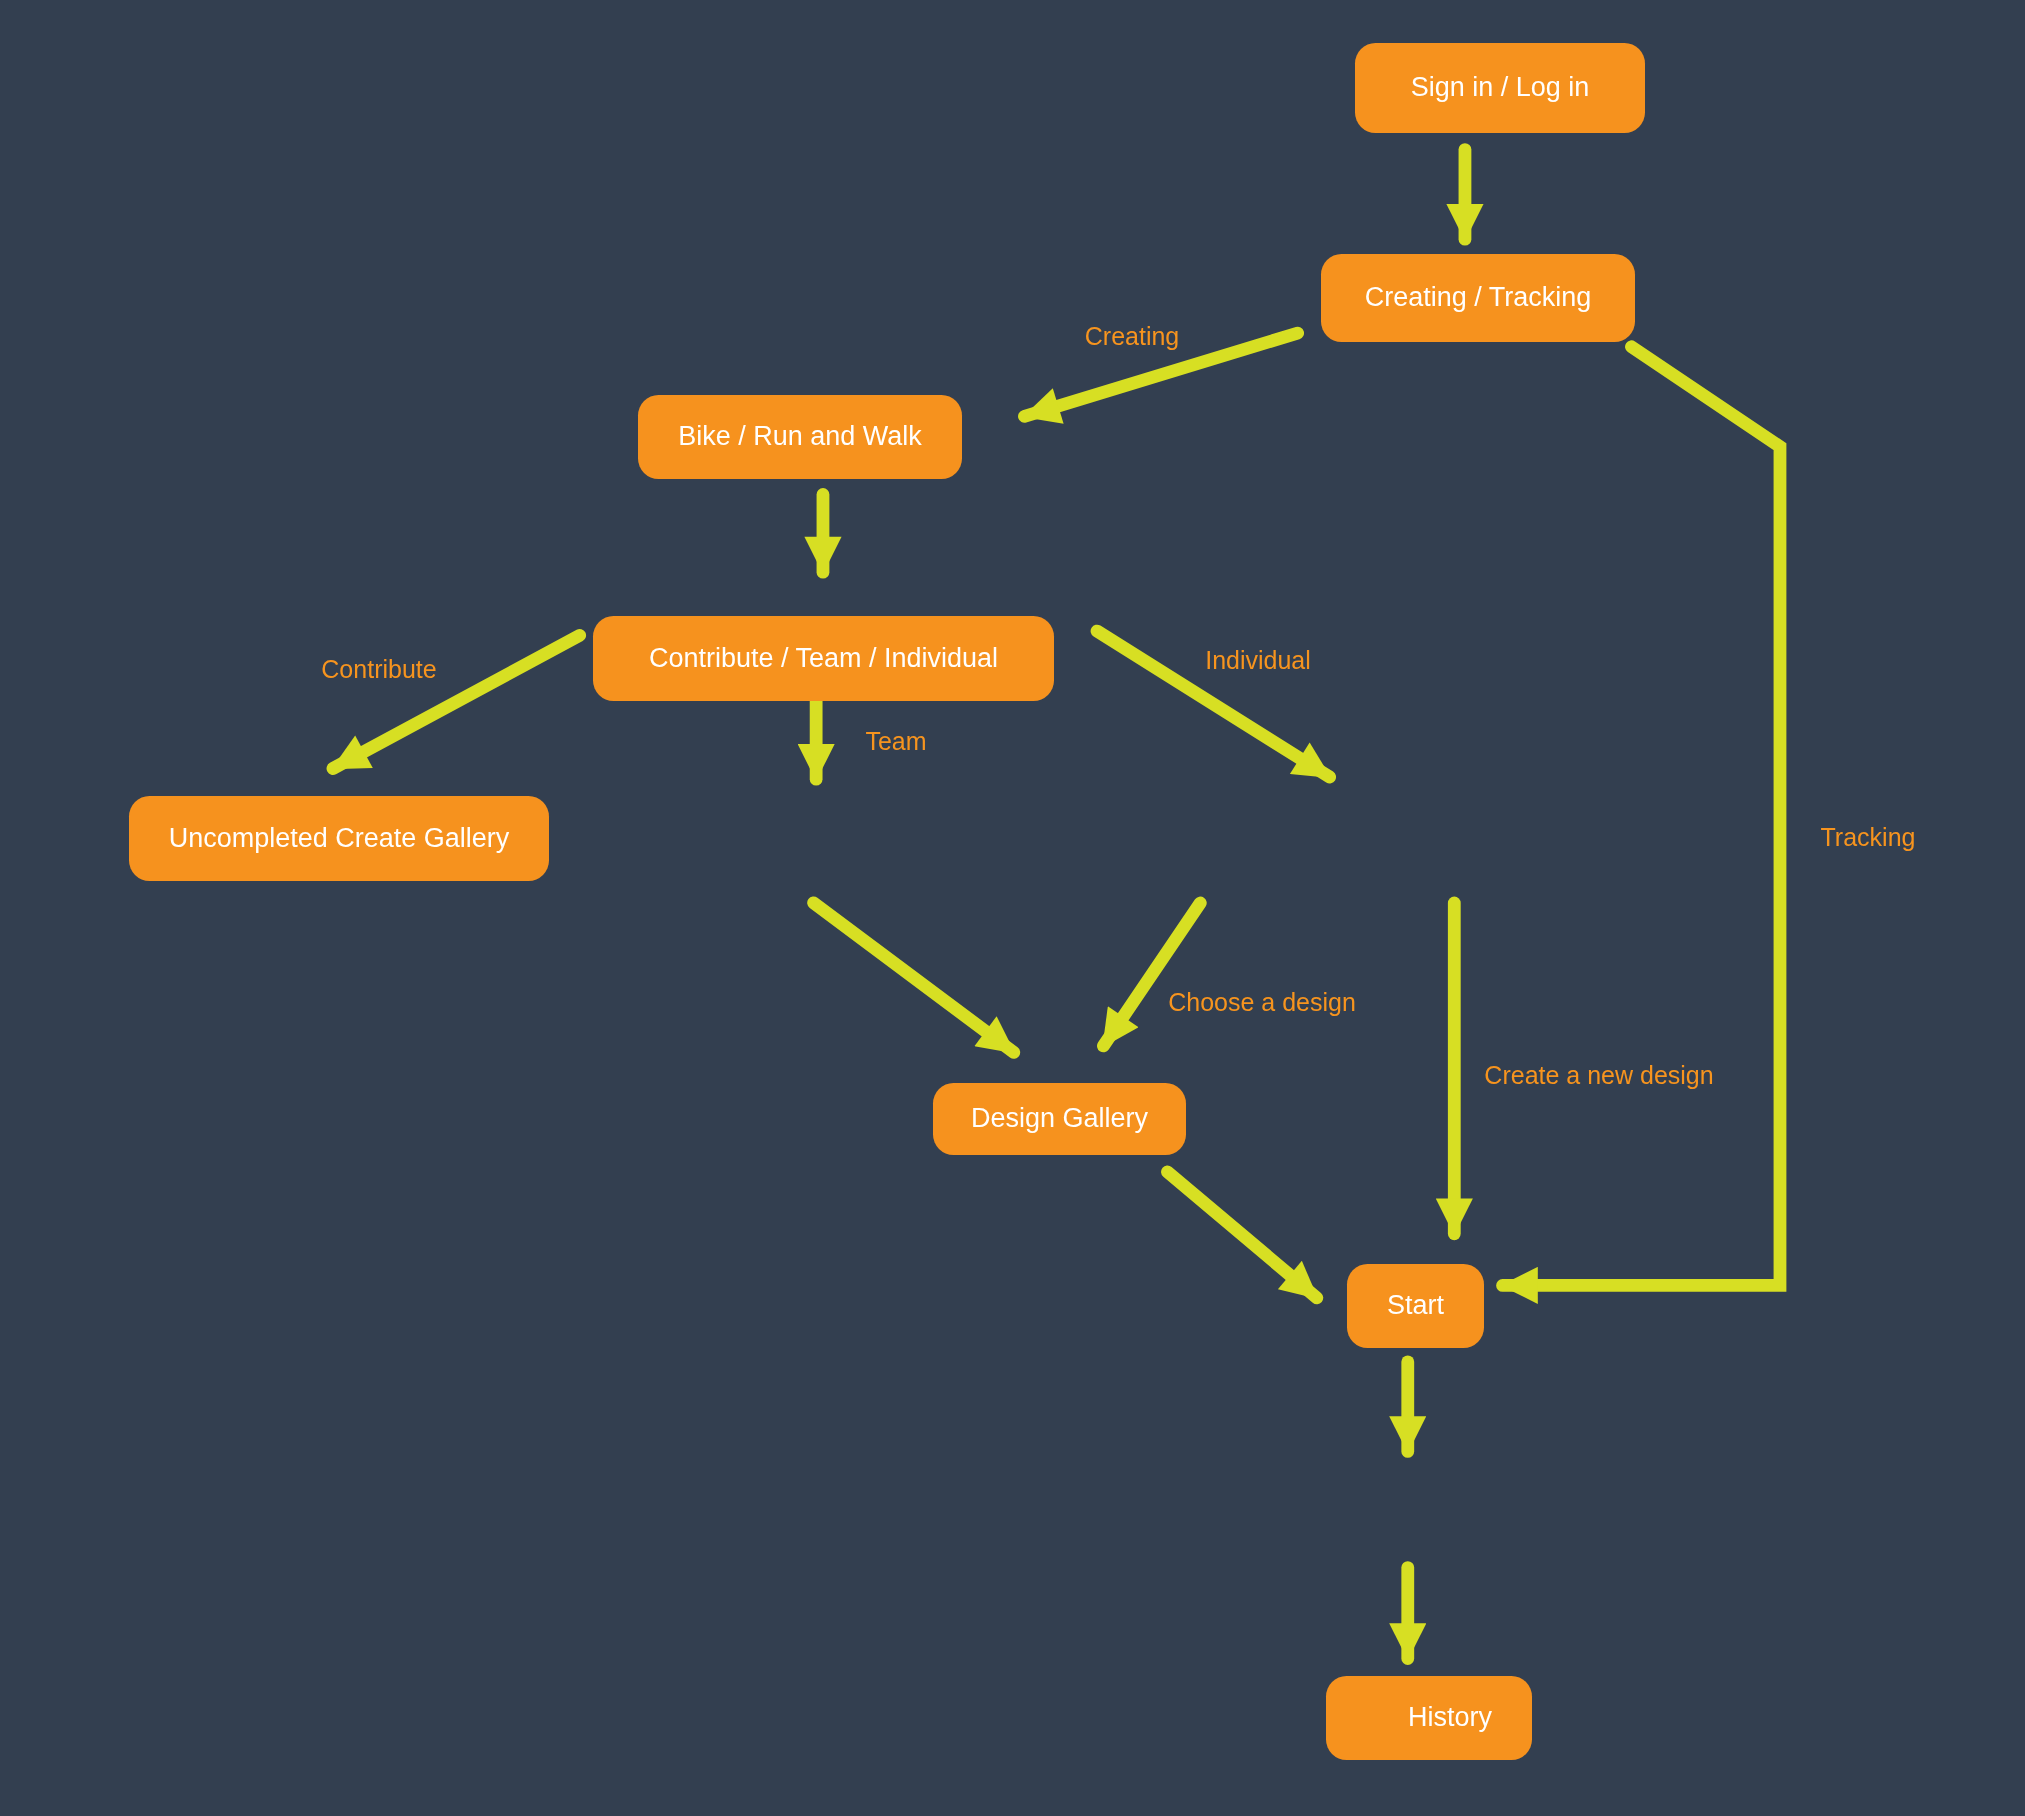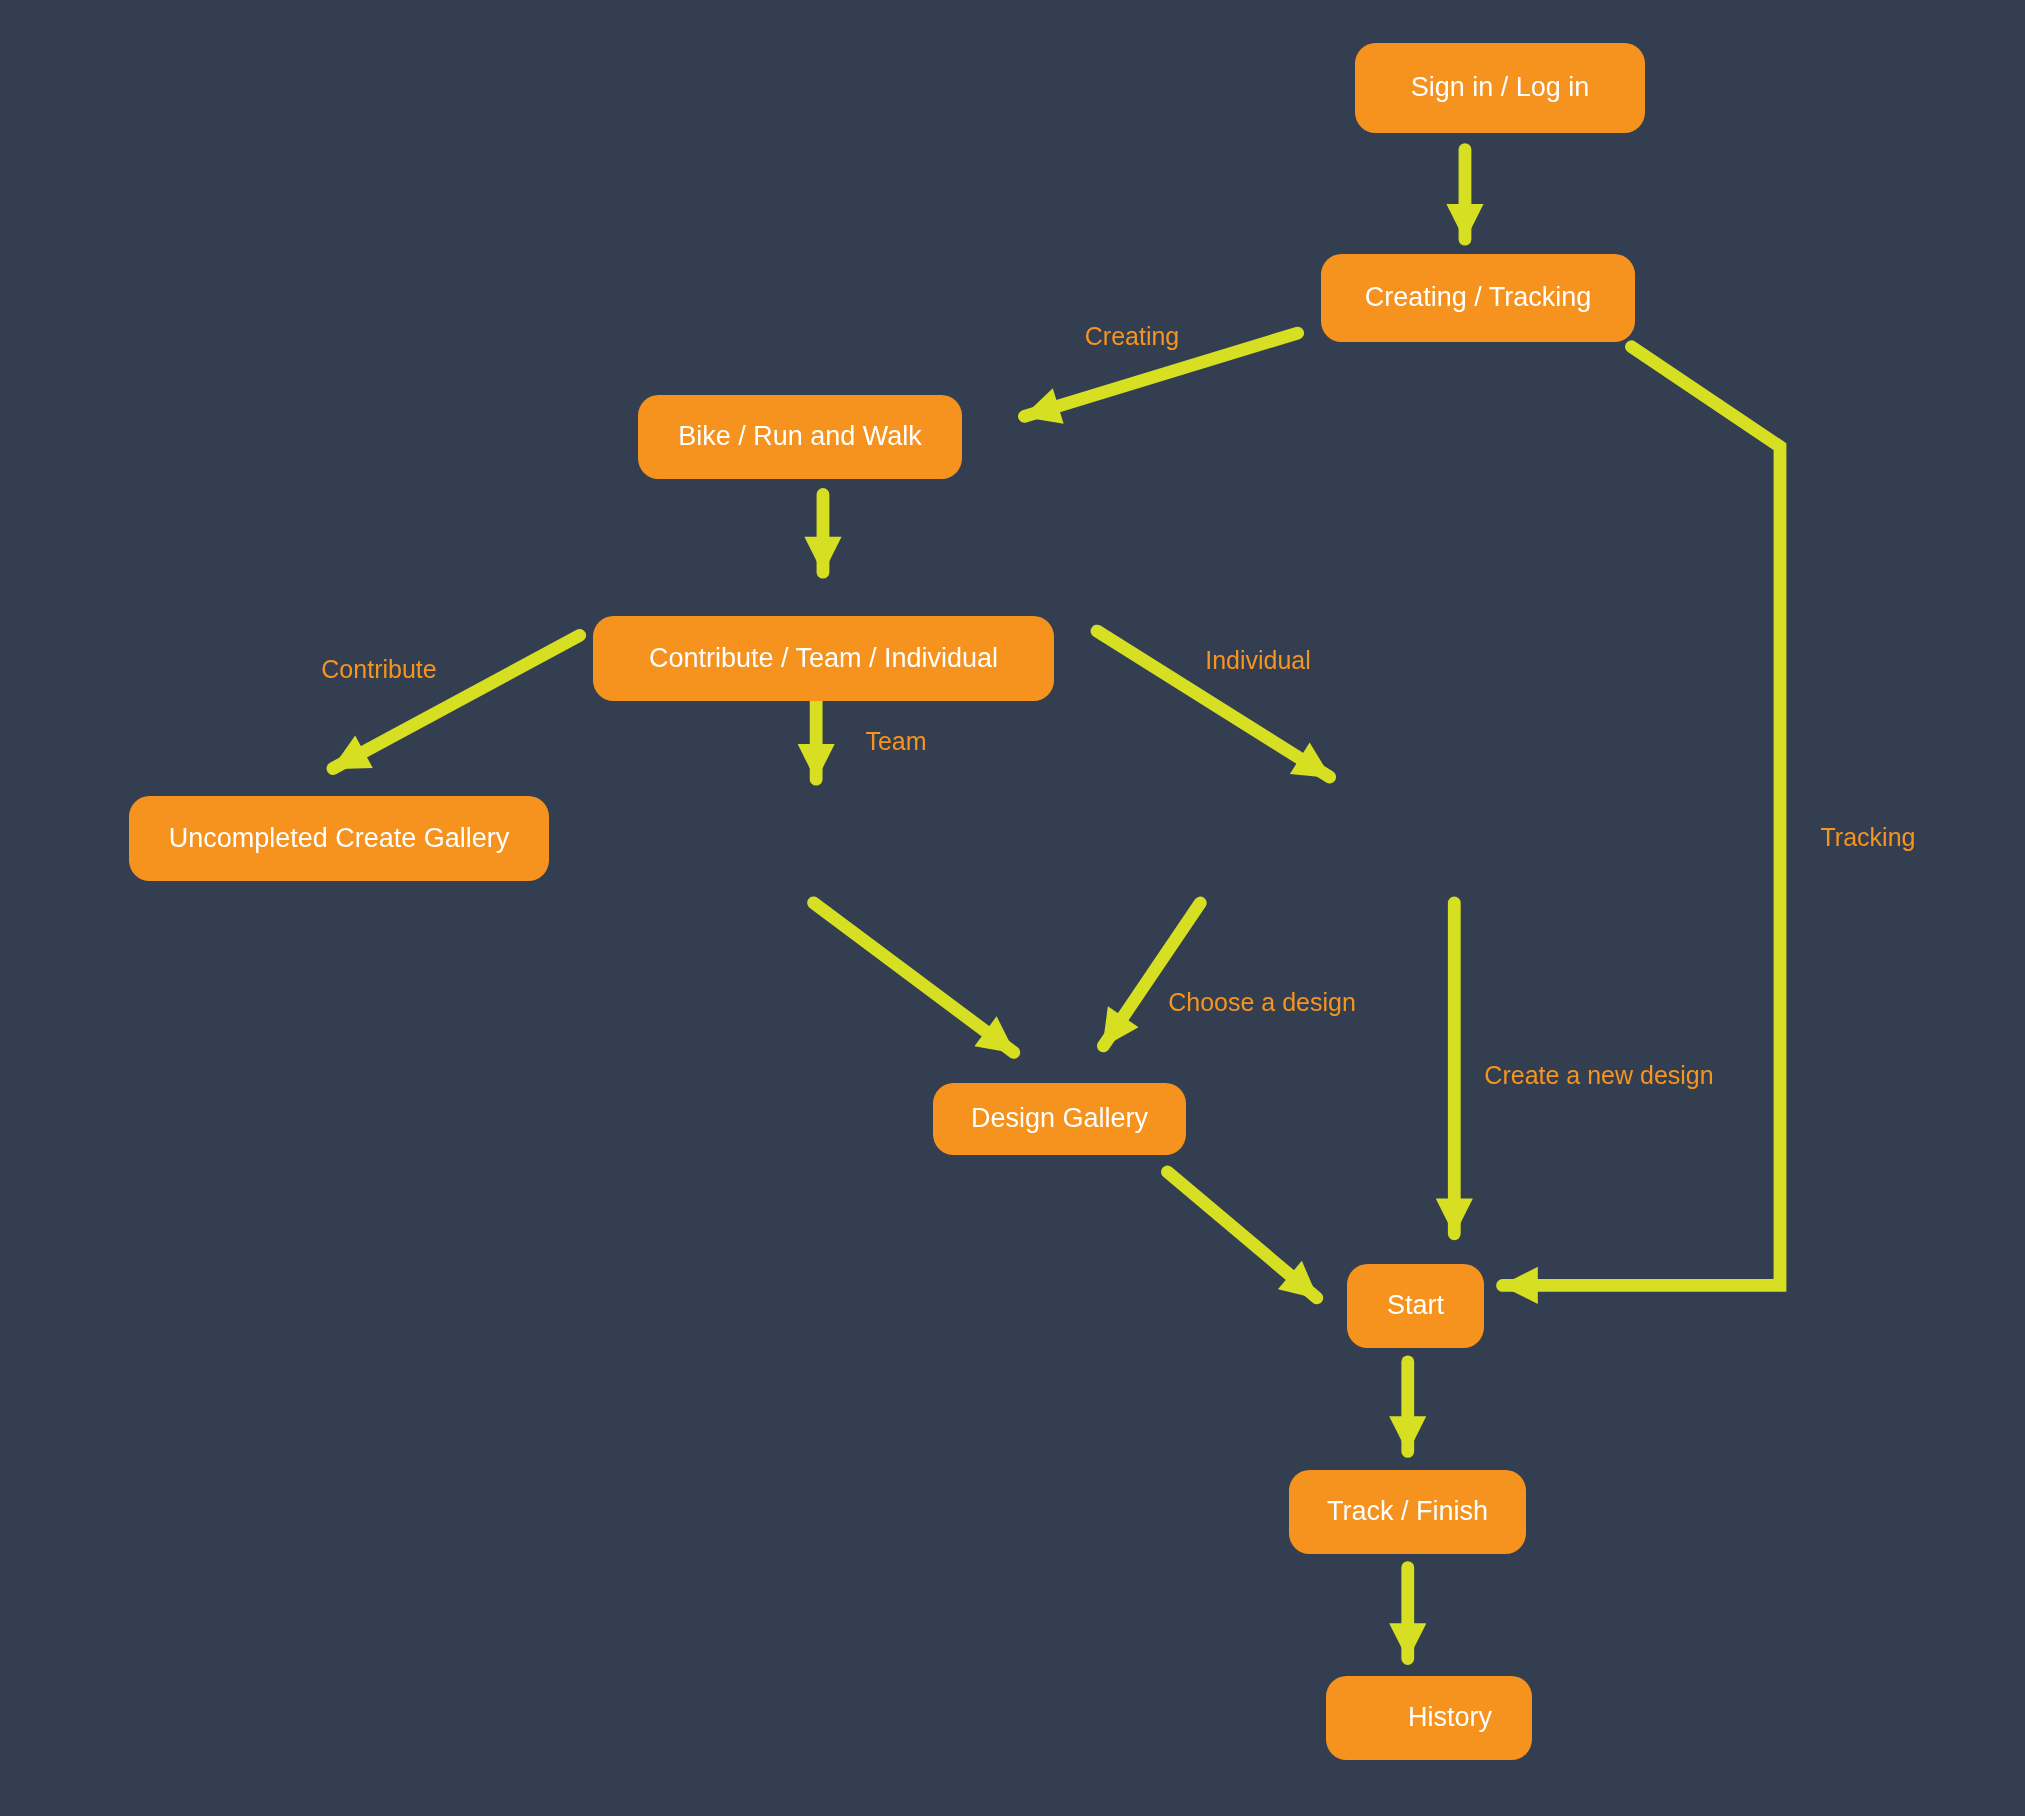--- a/index.html
+++ b/index.html
@@ -94,23 +94,20 @@
 
 
   <div class="node" style="left:933px;top:1083px;width:253px;height:72px;">
     <span>Design Gallery</span>
   </div>
 
   <div class="node" style="left:1347px;top:1264px;width:137px;height:84px;">
     <span>Start</span>
   </div>
 
-  <div class="node" style="left:1289px;top:1470px;width:237px;height:84px;">
-    <span>Track / Finish</span>
-  </div>
 
   <div class="node" style="left:1326px;top:1676px;width:164px;height:84px;padding-left:42px;">
     <span>History</span>
   </div>
 
   <div class="edge-label" style="left:1132px;top:336px;">Creating</div>
 
   <div class="edge-label" style="left:379px;top:669px;">Contribute</div>
 
   <div class="edge-label" style="left:896px;top:741px;text-align:center;">Team</div>

